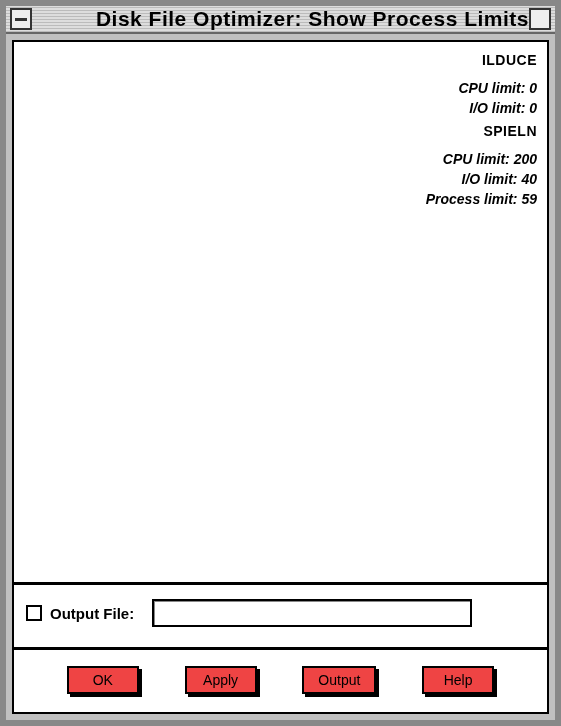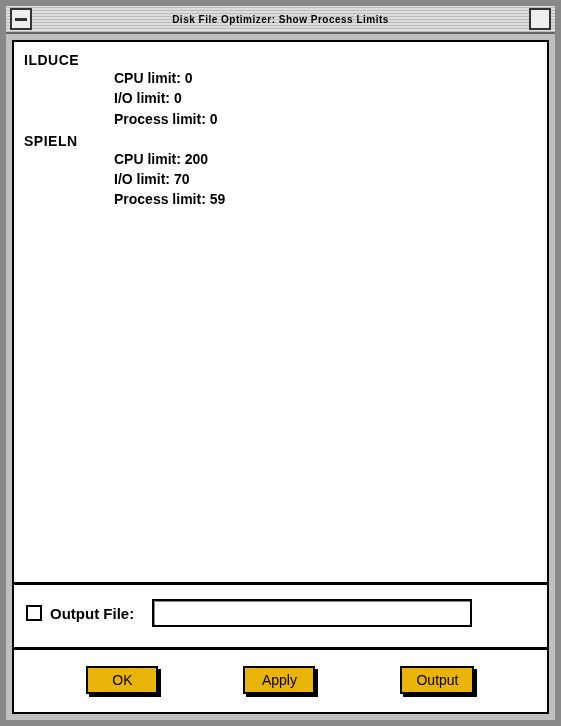--- a/index.html
+++ b/index.html
@@ -42,23 +42,23 @@
     align-items: center;
     justify-content: center;
   }
   .titlebar .sys-menu .dash {
     width: 12px;
     height: 3px;
     background: #333;
   }
   .titlebar .title {
     flex: 1;
-    text-align: center;
-    font-weight: bold;
-    font-size: 10px;
+    text-align: right;
+    font-weight: bold;
+    font-size: 21px;
     color: #000;
     letter-spacing: 0.5px;
   }
   .titlebar .right-box {
     width: 22px;
     height: 22px;
     margin-right: 4px;
     border: 2px solid #333;
     background: #eee;
   }
@@ -71,28 +71,30 @@
     flex-direction: column;
   }
   .content-area {
     flex: 1;
     padding: 10px 10px 10px 10px;
     border-bottom: 3px solid #000;
     overflow: hidden;
   }
   .process-block {
     margin-bottom: 4px;
+    text-align: right;
   }
   .process-name {
     font-weight: bold;
     letter-spacing: 0.5px;
   }
   .limits {
     margin-left: 90px;
-    margin-top: 0;
+    margin-top: 10px;
+    font-style: italic;
   }
   .limit-line {
     font-weight: bold;
     line-height: 1.45;
   }
   .output-row {
     display: flex;
     align-items: center;
     padding: 14px 12px 20px 12px;
     border-bottom: 3px solid #000;
@@ -120,21 +122,21 @@
   .button-row {
     display: flex;
     justify-content: space-around;
     align-items: center;
     padding: 16px 30px 18px 30px;
   }
   .btn {
     min-width: 72px;
     padding: 4px 14px;
     border: 2px solid #000;
-    background: #eab308;
+    background: #ef4444;
     font-weight: normal;
     font-size: 14px;
     text-align: center;
     box-shadow: 3px 3px 0 #000;
     cursor: pointer;
   }
 </style>
 </head>
 <body>
 
@@ -156,53 +158,50 @@
         <div class="process-name">ILDUCE</div>
         <div class="limits">
           <div class="limit-line">
             <span>CPU limit:</span>
             <span>0</span>
           </div>
           <div class="limit-line">
             <span>I/O limit:</span>
             <span>0</span>
           </div>
-          <div class="limit-line">
-            <span>Process limit:</span>
-            <span>0</span>
-          </div>
         </div>
       </div>
 
       <div class="process-block">
         <div class="process-name">SPIELN</div>
         <div class="limits">
           <div class="limit-line">
             <span>CPU limit:</span>
             <span>200</span>
           </div>
           <div class="limit-line">
             <span>I/O limit:</span>
-            <span>70</span>
+            <span>40</span>
           </div>
           <div class="limit-line">
             <span>Process limit:</span>
             <span>59</span>
           </div>
         </div>
       </div>
 
     </div>
 
     <div class="output-row">
       <div class="checkbox"></div>
       <div class="output-label">Output File:</div>
       <div class="output-input"></div>
     </div>
 
     <div class="button-row">
       <div class="btn">OK</div>
       <div class="btn">Apply</div>
       <div class="btn">Output</div>
+      <div class="btn">Help</div>
     </div>
 
   </div>
 </div>
 
 </body></html>

